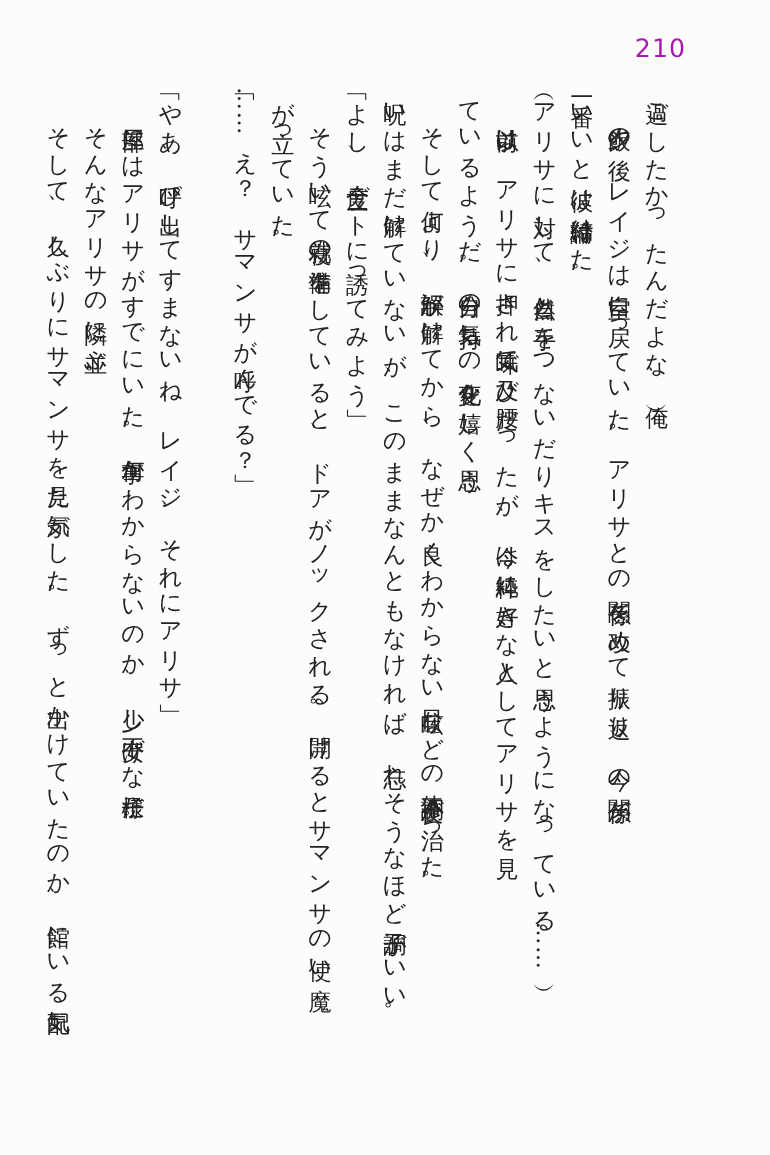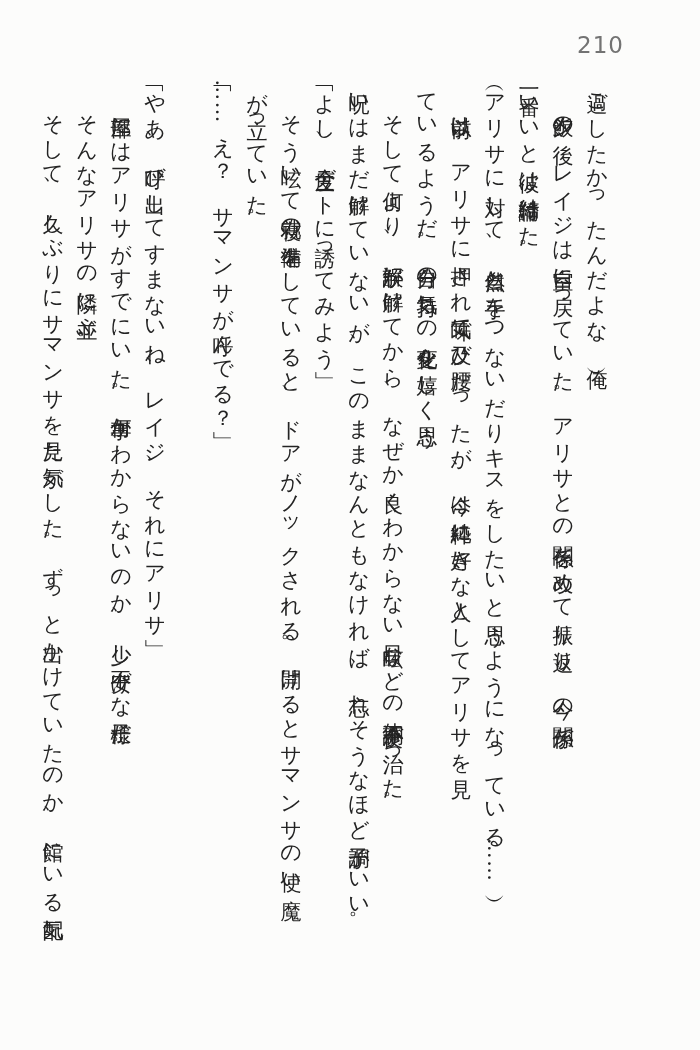--- a/index.html
+++ b/index.html
@@ -21,21 +21,21 @@
     background: #fcfcfb;
   }
   .page-number {
     position: absolute;
     top: 32px;
     left: 577px;
     font-family: "DejaVu Sans", "Liberation Sans", sans-serif;
     font-size: 23px;
     font-weight: 500;
     letter-spacing: 1px;
-    color: #737373;
+    color: #a21caf;
   }
   .text-block {
     position: absolute;
     top: 78px;
     right: 86px;
     height: 918px;
     writing-mode: vertical-rl;
     text-orientation: mixed;
     font-size: 21px;
     line-height: 34px;

